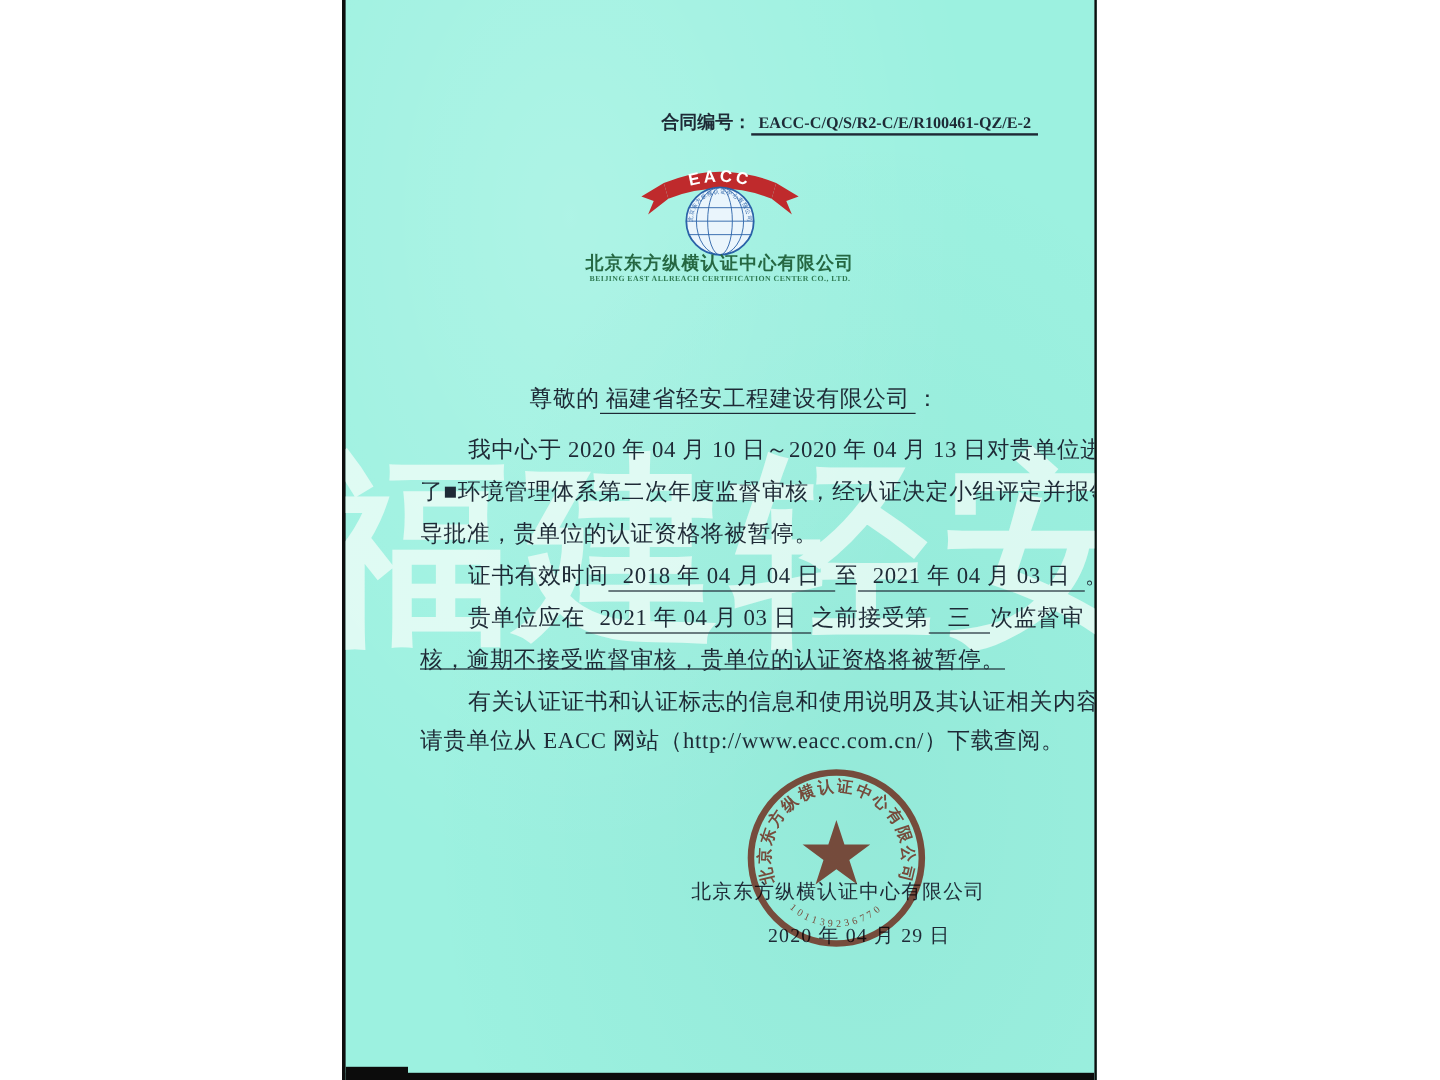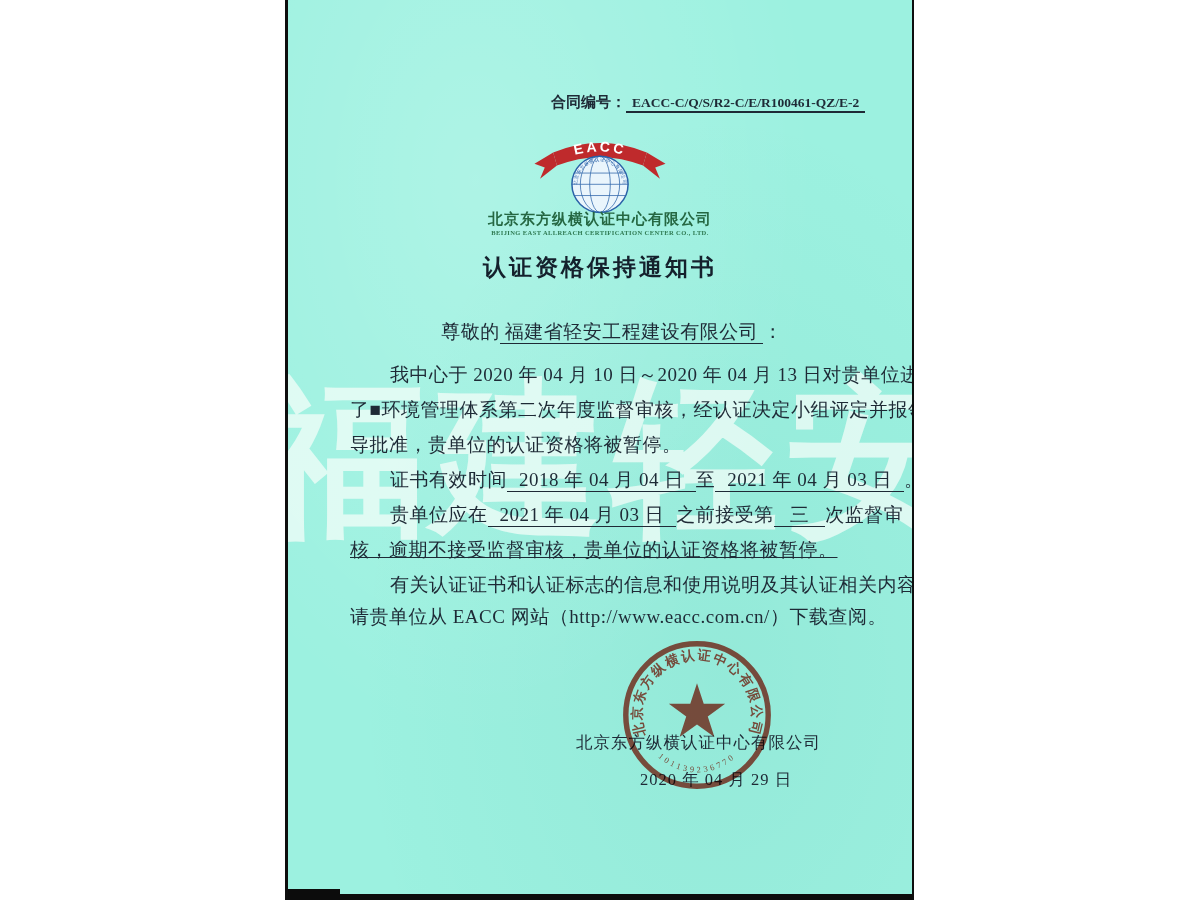--- a/index.html
+++ b/index.html
@@ -85,21 +85,20 @@
           <path d="M52.5,46 L107.5,46 M50,58 L110,58 M52.5,70 L107.5,70" stroke="#2a62a8" stroke-width="0.8" fill="none"></path>
           <text font-size="5" fill="#2a62a8" letter-spacing="0.6">
             <textPath href="#globeArc" startOffset="50%" text-anchor="middle">北京东方纵横认证中心有限公司</textPath>
           </text>
         </g>
       </svg>
 
       <div class="org-cn">北京东方纵横认证中心有限公司</div>
       <div class="org-en">BEIJING EAST ALLREACH CERTIFICATION CENTER CO., LTD.</div>
 
-      <div class="doc-title">认证资格保持通知书</div>
 
       <div class="bodyline" style="top:283px;text-align:center;">
         <span>尊敬的</span><span class="ul">福建省轻安工程建设有限公司</span><span>：</span>
       </div>
 
       <div class="bodyline indent" style="top:326px;">我中心于 2020 年 04 月 10 日～2020 年 04 月 13 日对贵单位进行</div>
       <div class="bodyline" style="top:361px;">了■环境管理体系第二次年度监督审核，经认证决定小组评定并报领</div>
       <div class="bodyline" style="top:396px;">导批准，贵单位的认证资格将被暂停。</div>
 
       <div class="bodyline indent" style="top:431px;">

